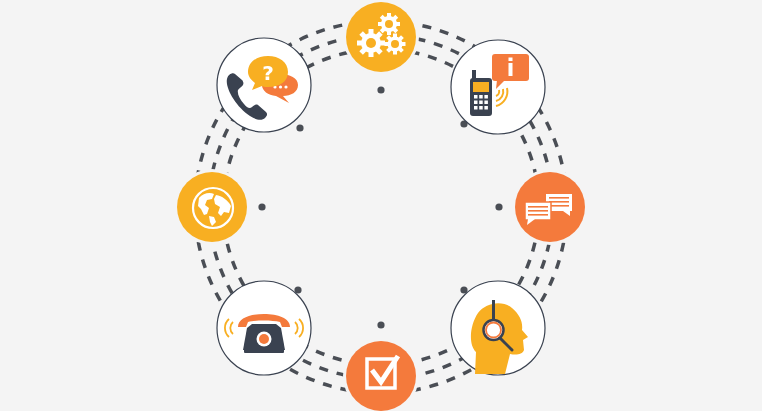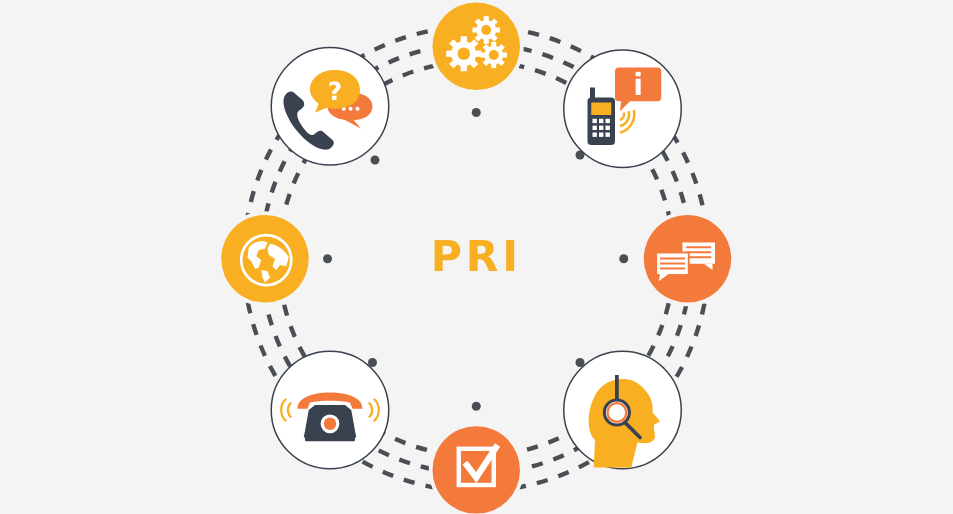--- a/index.html
+++ b/index.html
@@ -197,14 +197,13 @@
             <circle cx="280.5" cy="87" r="1.6"></circle>
             <circle cx="286" cy="87" r="1.6"></circle>
         </g>
 
         <path d="M248,72 C248,62 257,56 268,56 C279,56 288,62 288,72 C288,82 279,87 268,87 C266,87 264,87 262,86 L252,90 L255,83 C251,80 248,76 248,72 Z" fill="#f8af22"></path>
         <text x="268" y="80" text-anchor="middle" font-family="DejaVu Sans, sans-serif" font-weight="bold" font-size="20" fill="#ffffff">?</text>
       </g>
     </g>
   </svg>
 
-  <div class="center-label">PRI</div>
 </div>
 
 </body></html>

